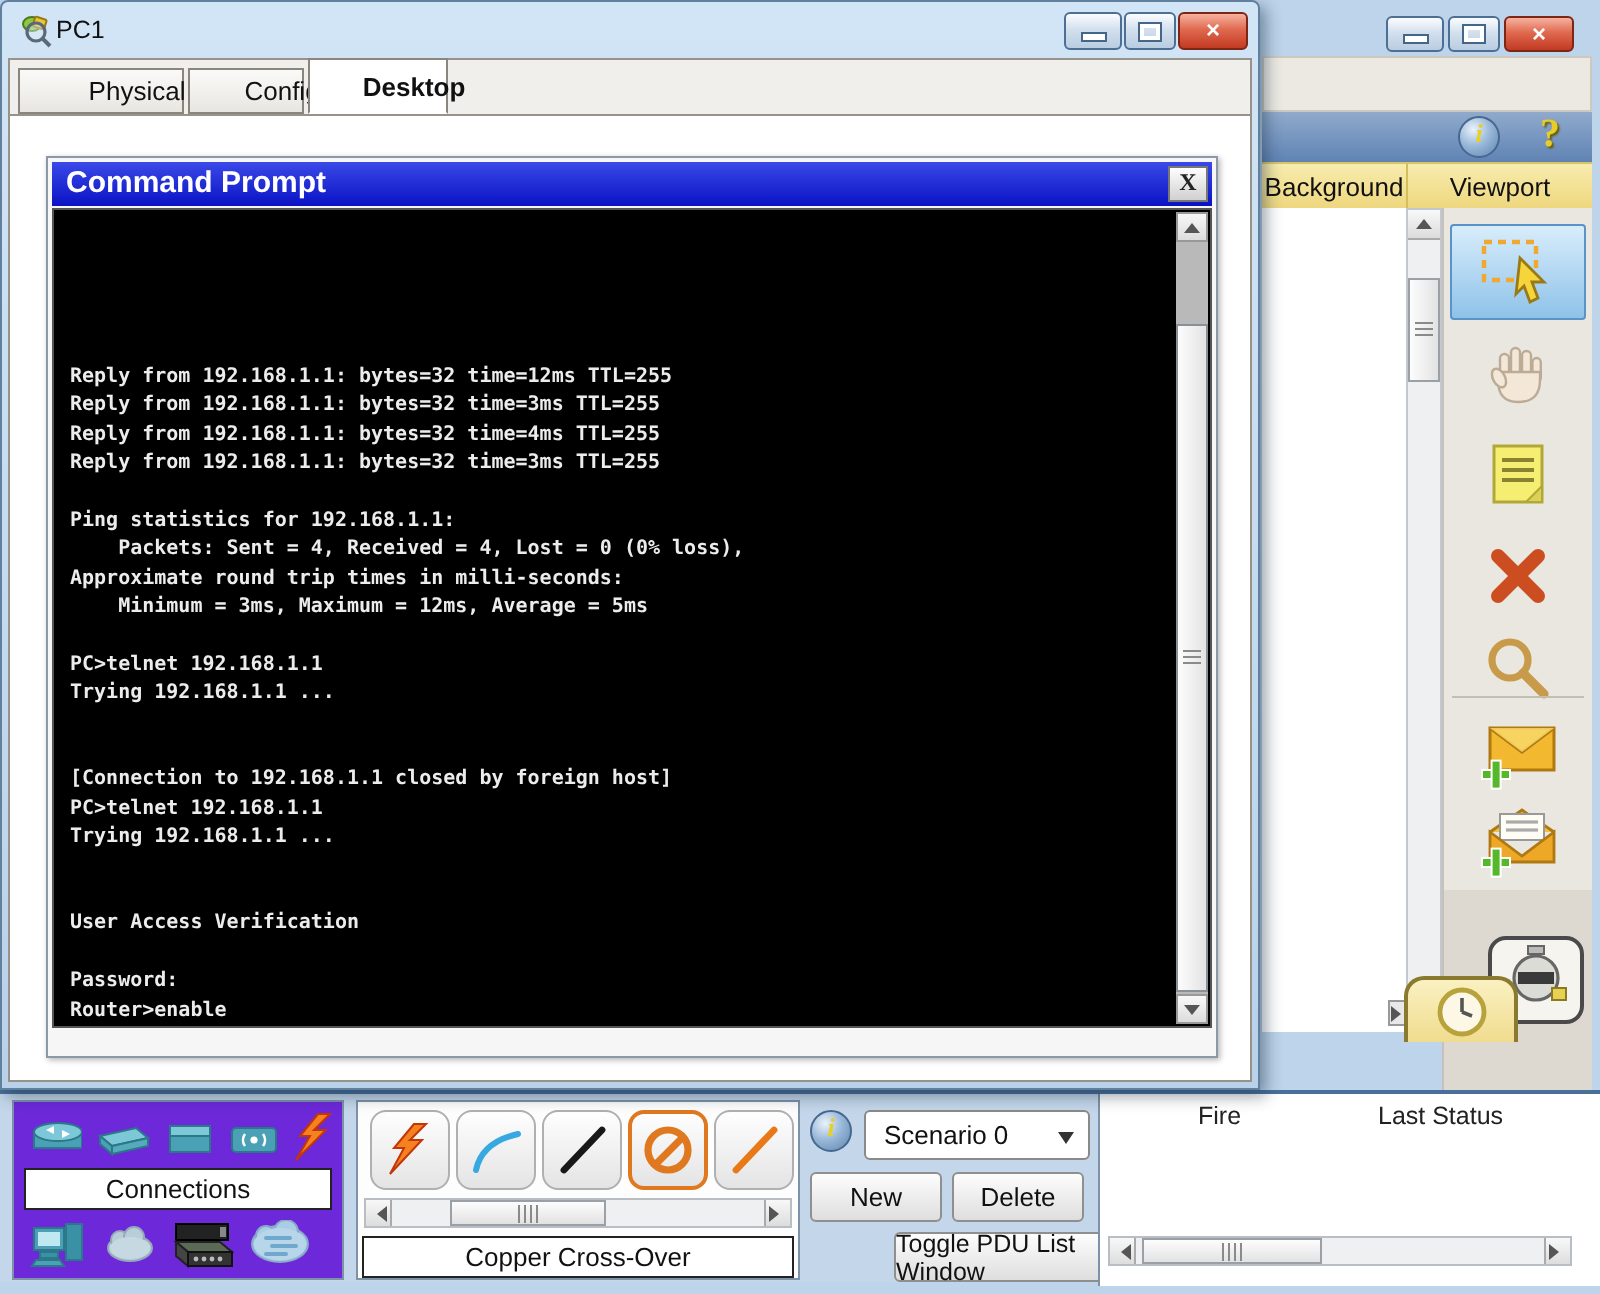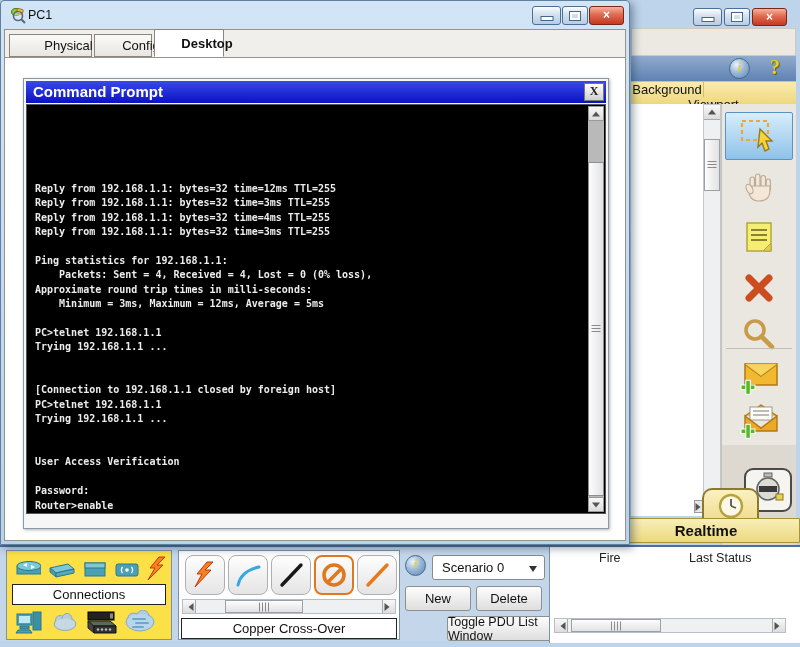--- a/index.html
+++ b/index.html
@@ -22,21 +22,21 @@
   .mw-strip { position:absolute; left:5px; right:4px; top:28px; height:28px; background:#ece9e3; border:1px solid #cdc9bf; }
   .mw-bluebar { position:absolute; left:5px; right:4px; top:56px; height:25px;
                 background:linear-gradient(#90aacc,#5f83b4); }
   .sphere { width:21px; height:21px; border-radius:50%; text-align:center; line-height:20px;
             background:radial-gradient(circle at 35% 30%, #eaf3fb, #9bb9d9 45%, #5c84b0);
             border:1px solid #46688e; color:#e8cf28; font:bold italic 13px "Liberation Serif", serif; }
   .mw-info { position:absolute; right:46px; top:2px; }
   .mw-help { position:absolute; right:16px; top:0px; font:bold 20px "Liberation Serif", serif;
              color:#e8cc28; text-shadow:1px 1px 1px #6a5c10; }
   .mw-yellowbar { position:absolute; left:5px; right:4px; top:81px; height:23px; display:flex;
-                  background:linear-gradient(#f8ecae,#eed77e); border-top:1px solid #d9c569;flex-direction:column; }
+                  background:linear-gradient(#f8ecae,#eed77e); border-top:1px solid #d9c569; }
   .ybtn { display:flex; align-items:center; justify-content:center; font-size:13px; color:#111; cursor:pointer; }
   .ybtn.bg { width:73px; border-right:1px solid #d3bd5d; }
   .ybtn.vp { flex:1; }
   .mw-canvas { position:absolute; left:5px; top:104px; width:72px; height:412px; background:#fff; }
   .vscroll { position:absolute; left:77px; top:104px; width:18px; height:412px;
              background:#eef0f2; border:1px solid #c2c8ce; }
   .vs-up { position:absolute; top:0; left:0; right:0; height:15px; background:linear-gradient(#f8f8f8,#dcdcdc); border-bottom:1px solid #aaa; }
   .vs-thumb { position:absolute; top:34px; left:0; right:0; height:52px;
               background:linear-gradient(90deg,#fdfdfd,#e2e2e2); border:1px solid #9aa0a6; }
   .grip { position:absolute; left:50%; top:50%; transform:translate(-50%,-50%); width:9px; height:8px;
@@ -67,21 +67,21 @@
             background:linear-gradient(#f8efb8,#eed87e); border:1px solid #a8923c; border-radius:14px 0 0 0;
             display:flex; align-items:center; justify-content:center; cursor:pointer; }
   .rt-bar span { font-weight:bold; font-size:15px; color:#111; }
   .hs-arrow-mini { position:absolute; left:694px; top:500px; width:11px; height:13px; background:#e8e8e8;
                    border:1px solid #999; z-index:29; }
   .hs-arrow-mini i { position:absolute; left:50%; top:50%; transform:translate(-50%,-50%); }
 
   
   .bp { position:absolute; left:0; top:545px; width:800px; height:96px; background:#c4d7ea;
         border-top:2px solid #49709b; z-index:20; }
-  .cat-box { position:absolute; left:6px; top:3px; width:166px; height:90px; background:#fde047;
+  .cat-box { position:absolute; left:6px; top:3px; width:166px; height:90px; background:#6d28d9;
              border:1px solid #7d92a8; }
   .cat-row { position:absolute; left:8px; right:4px; display:flex; gap:7px; align-items:center; }
   .cat-row.r1 { top:5px; }
   .cat-row.r2 { top:58px; }
   .cat-label { position:absolute; left:5px; right:5px; top:33px; height:21px; background:#fff;
                border:1px solid #222; display:flex; align-items:center; justify-content:center;
                font-size:13px; color:#111; }
   .cat-icon { cursor:pointer; }
 
   .conn-box { position:absolute; left:178px; top:3px; width:222px; height:90px; background:#fdfdfd;
@@ -272,23 +272,20 @@
       <rect x="30" y="24" width="7" height="6" fill="#e8d050" stroke="#8a7a20"></rect>
     </svg>
   </div>
   <div class="clock-tab">
     <svg width="28" height="28">
       <circle cx="14" cy="14" r="11" fill="#fdf8e6" stroke="#b8a23c" stroke-width="2.4"></circle>
       <line x1="14" y1="14" x2="14" y2="7" stroke="#555" stroke-width="1.8"></line>
       <line x1="14" y1="14" x2="19" y2="16" stroke="#555" stroke-width="1.8"></line>
     </svg>
   </div>
-  <div class="rt-bar">
-    <span>Realtime</span>
-  </div>
 
   <div class="bp">
 
     <div class="cat-box">
       <div class="cat-row r1">
         <svg class="cat-icon" width="28" height="24">
           <rect x="2" y="9" width="24" height="8" fill="#4aa0b4" stroke="#2a7888"></rect>
           <ellipse cx="14" cy="9" rx="12" ry="4.5" fill="#7cc8d8" stroke="#2a7888"></ellipse>
           <path d="M8 8 l4 -2 l0 4 Z M20 10 l-4 2 l0 -4 Z" fill="#fff"></path>
         </svg>

